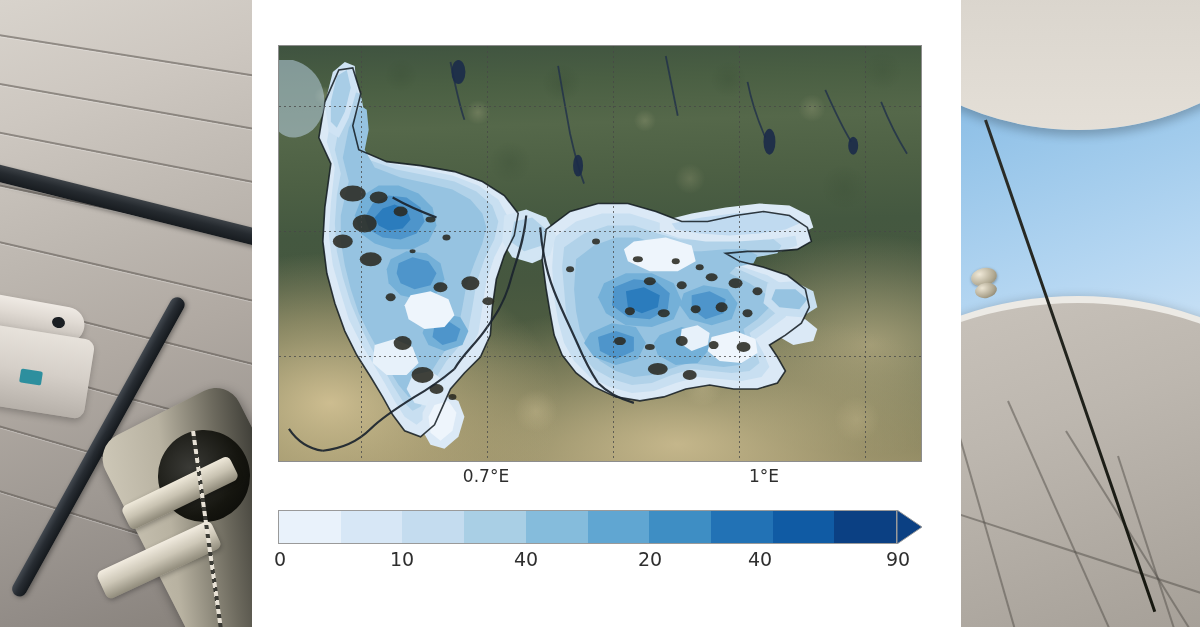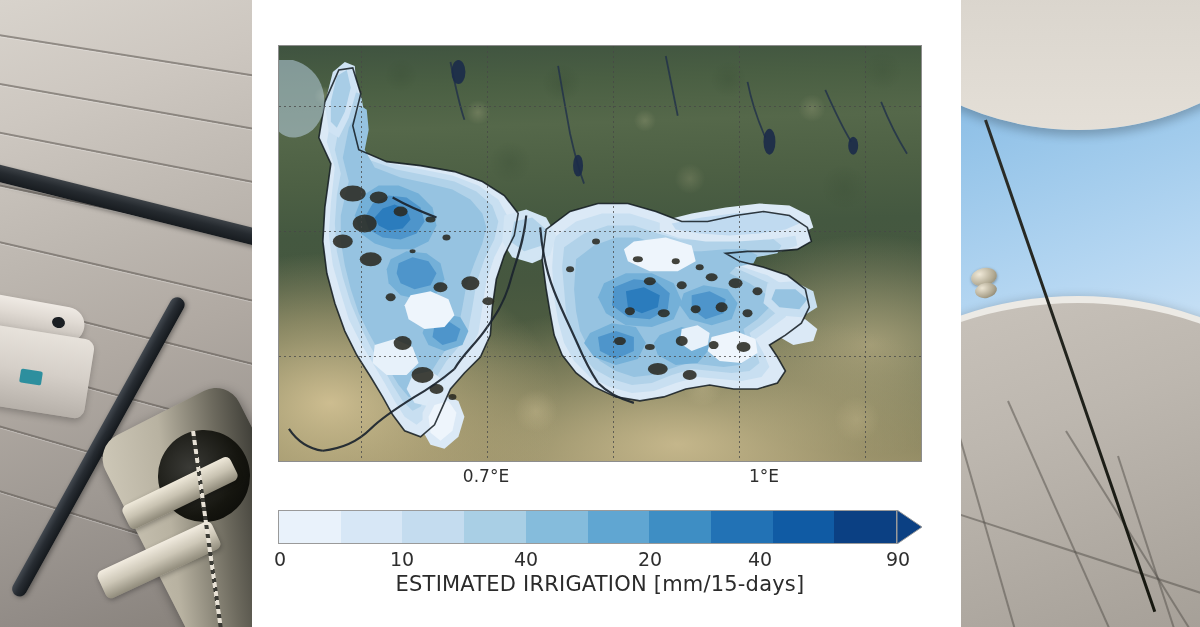--- a/index.html
+++ b/index.html
@@ -667,16 +667,15 @@
       </svg>
     </div>
 
     <div class="cbtick" style="left:28px;">0</div>
     <div class="cbtick" style="left:150px;">10</div>
     <div class="cbtick" style="left:274px;">40</div>
     <div class="cbtick" style="left:398px;">20</div>
     <div class="cbtick" style="left:508px;">40</div>
     <div class="cbtick" style="left:646px;">90</div>
 
-    <div id="colorbar-label">ESTIMATED IRRIGATION [mm/15-days]</div>
   </div>
 
 </div>
 
 </body></html>

